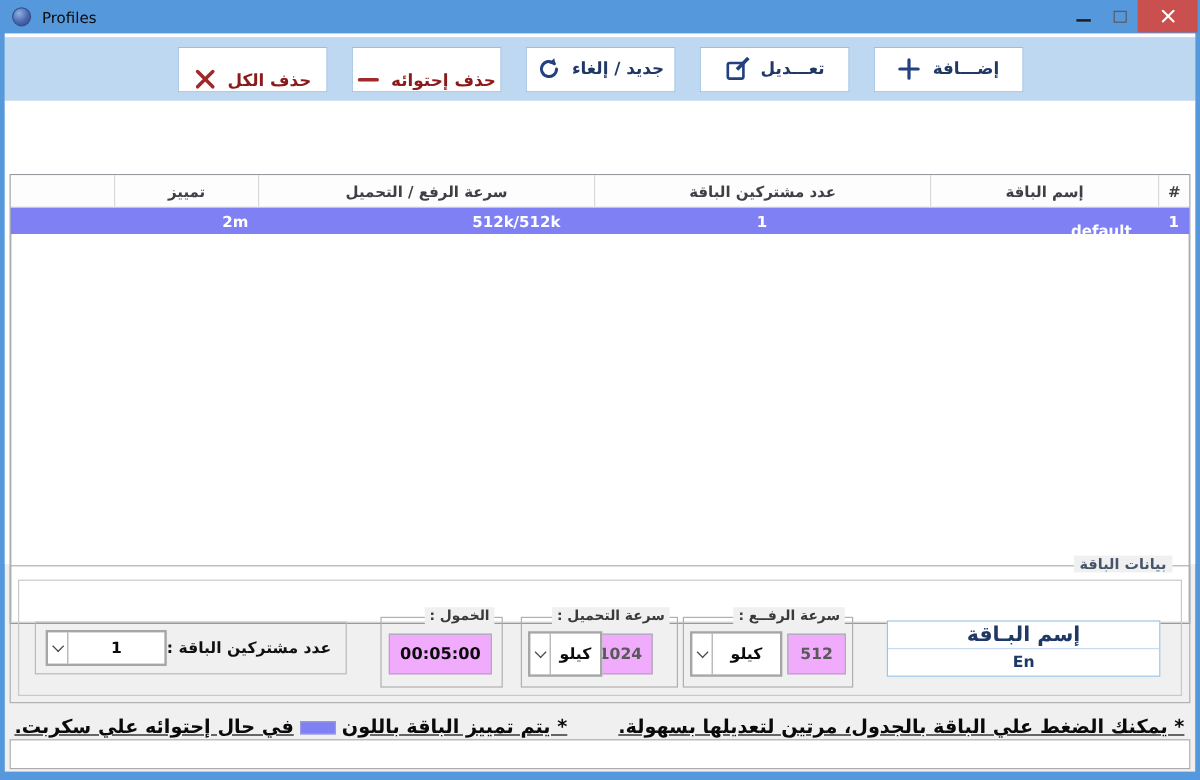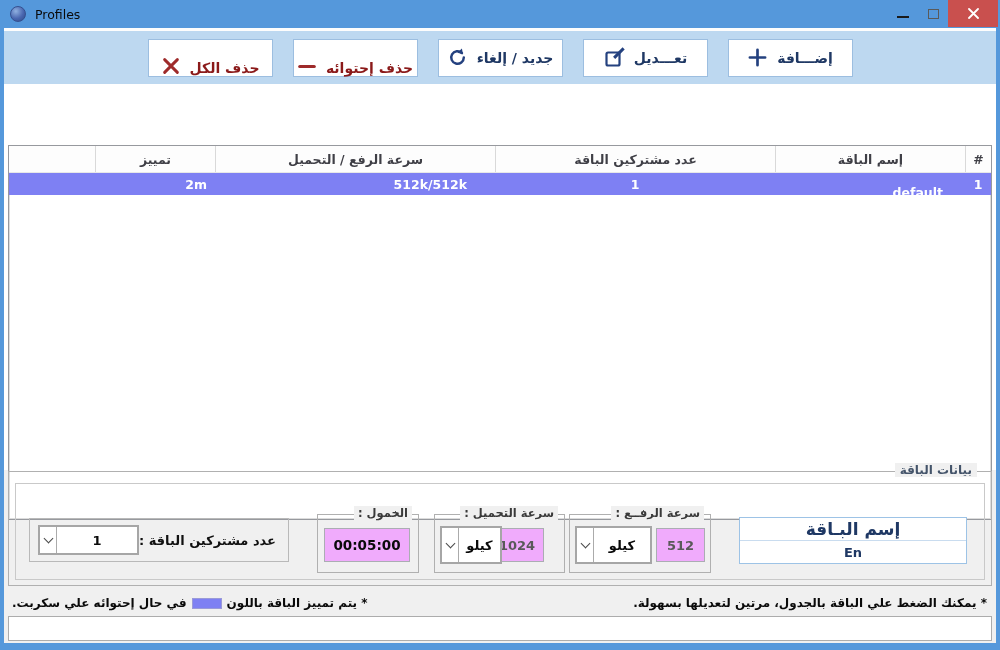--- a/index.html
+++ b/index.html
@@ -135,21 +135,21 @@
   }
   
   .subs-panel {
     position:absolute; top:46px; right:702px; width:260px; height:44px;
     border:1px solid #B9B9B9; display:flex; align-items:center;
     justify-content:space-between; padding:0 12px 0 8px;
   }
   .subs-label { font-size:13px; font-weight:bold; color:#111; white-space:nowrap; }
   .subs-combo { position:static; width:124px; height:30px; }
   
-  .note { position:absolute; top:568px; font-size:12px; font-weight:bold; color:#0a0a0a; }
+  .note { position:absolute; top:568px; font-size:16px; font-weight:bold; color:#0a0a0a;text-decoration:underline; }
   .note-right { right:9px; }
   .note-left  { left:auto; right:auto; }
   .note-left  { position:absolute; top:568px; right:calc(100% - 8px - 400px); }
   .note-left { right:auto; left:8px; }
   .swatch {
     display:inline-block; width:30px; height:11px; margin:0 5px;
     background:var(--selected-row,#7E80F3); border:1px solid #9a9ad8;
     vertical-align:middle;
   }
   .statusbar {

